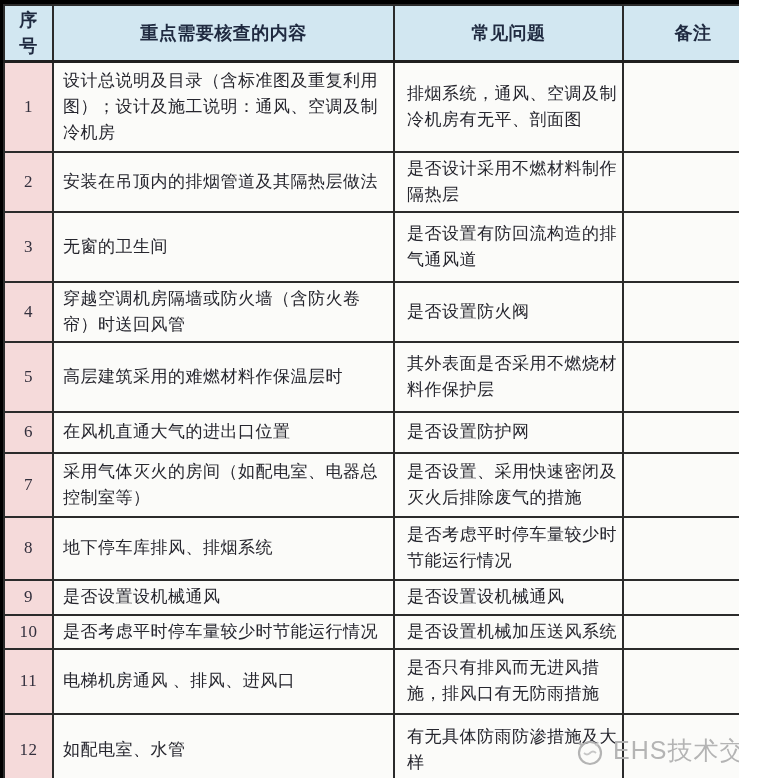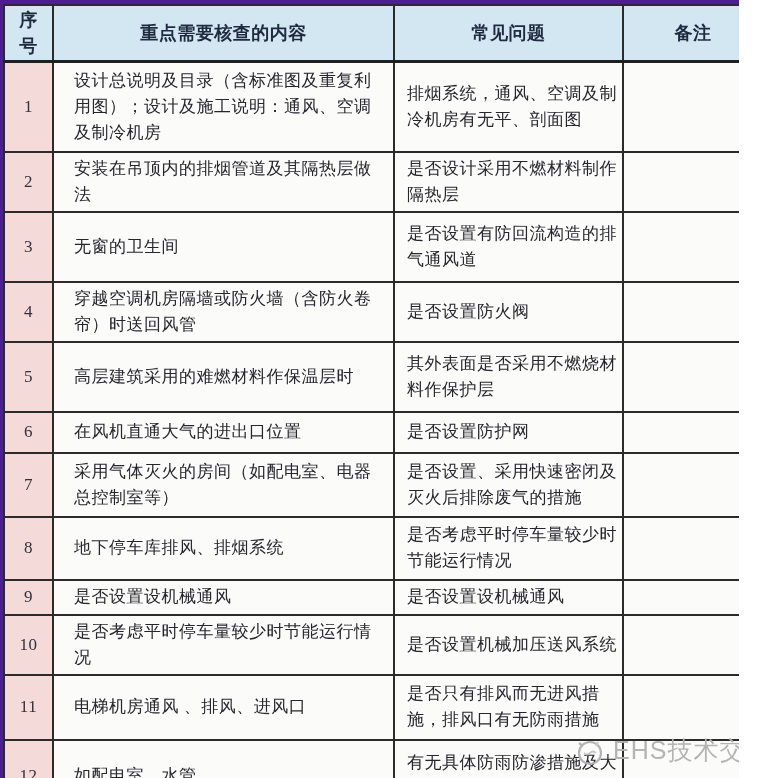--- a/index.html
+++ b/index.html
@@ -1,19 +1,19 @@
 <!DOCTYPE html>
 <html><head>
 <meta charset="utf-8">
 <style>
   html,body{margin:0;padding:0;background:#ffffff;}
   .stage{
     position:relative;
     width:739px;height:778px;
-    background:#4c1d95;
+    background:#000000;
     overflow:hidden;
     font-family:"Liberation Serif","DejaVu Serif",serif;
     color:#26262e;
   }
   table.checklist{
     position:absolute;left:3px;top:4px;
     width:759px;
     border-collapse:collapse;
     table-layout:fixed;
     background:#fbfbf9;
@@ -36,21 +36,21 @@
     text-align:center;
     border-bottom:3px solid #1f1f1f;
   }
   .hdr-no{display:inline-block;width:1.15em;word-break:break-all;line-height:1.45;}
   td.c-no{
     background:#f5dada;
     text-align:center;
     font-size:17px;
     color:#33303d;
   }
-  td.c-content{padding:3px 6px 3px 20px;}
+  td.c-content{padding:3px 6px 3px 9px;}
   td.c-problem{padding:3px 4px 3px 12px;}
   td.c-remark{background:#fbfbf9;}
   tbody tr:nth-child(1){height:90px;}
   tbody tr:nth-child(2){height:56px;}
   tbody tr:nth-child(3){height:70px;}
   tbody tr:nth-child(4){height:59px;}
   tbody tr:nth-child(5){height:70px;}
   tbody tr:nth-child(6){height:41px;}
   tbody tr:nth-child(7){height:64px;}
   tbody tr:nth-child(8){height:63px;}

